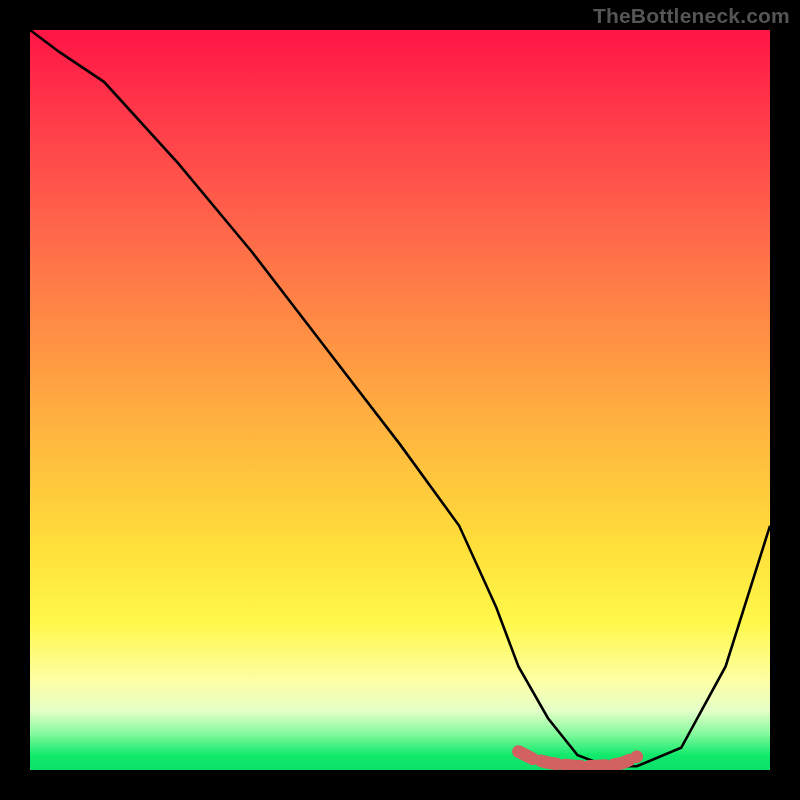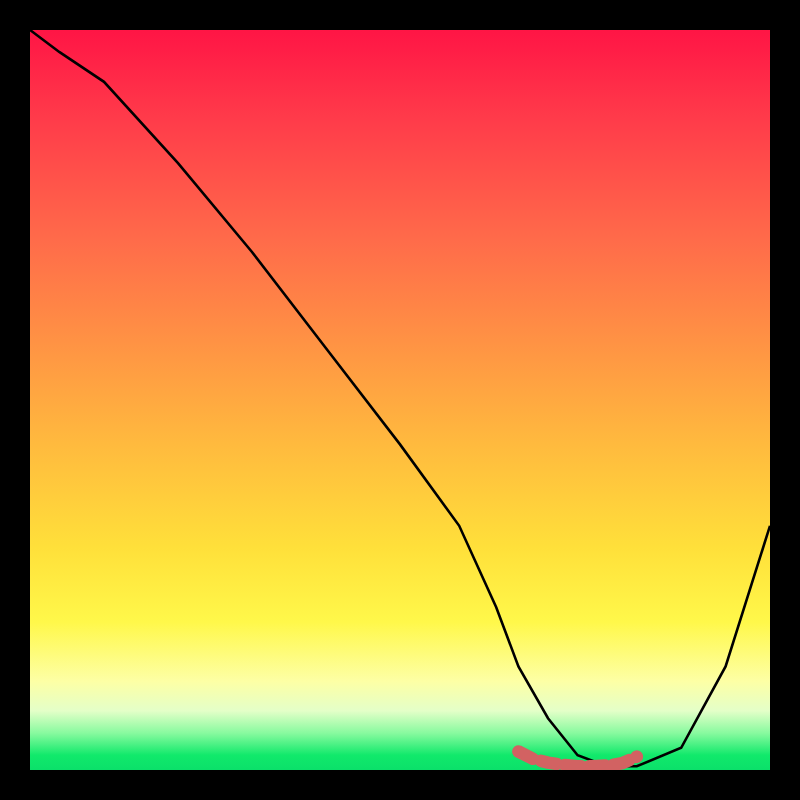--- a/index.html
+++ b/index.html
@@ -55,20 +55,21 @@
   }
   svg.curve {
     position: absolute;
     left: 0; top: 0; width: 100%; height: 100%;
   }
 </style>
 </head>
 <body>
 
 <div class="frame">
+  <div class="watermark">TheBottleneck.com</div>
 
   <div class="plot">
     <div class="gradient"></div>
     <svg class="curve" viewBox="0 0 100 100" preserveAspectRatio="none">
       <path fill="none" stroke="#000" stroke-width="0.35" d="M0.00 0.00 L4.00 3.00 L10.00 7.00 L20.00 18.00 L30.00 30.00 L40.00 43.00 L50.00 56.00 L58.00 67.00 L63.00 78.00 L66.00 86.00 L70.00 93.00 L74.00 98.00 L78.00 99.50 L82.00 99.50 L88.00 97.00 L94.00 86.00 L100.00 67.00"></path>
       <path fill="none" stroke="#d26262" stroke-width="1.7" stroke-linecap="round" stroke-linejoin="round" stroke-dasharray="2.2 1.1" d="M66.00 97.50 L68.00 98.50 L70.00 99.00 L72.00 99.30 L74.00 99.50 L76.00 99.50 L78.00 99.40 L80.00 99.10 L82.00 98.20"></path>
     </svg>
   </div>
 </div>
 

